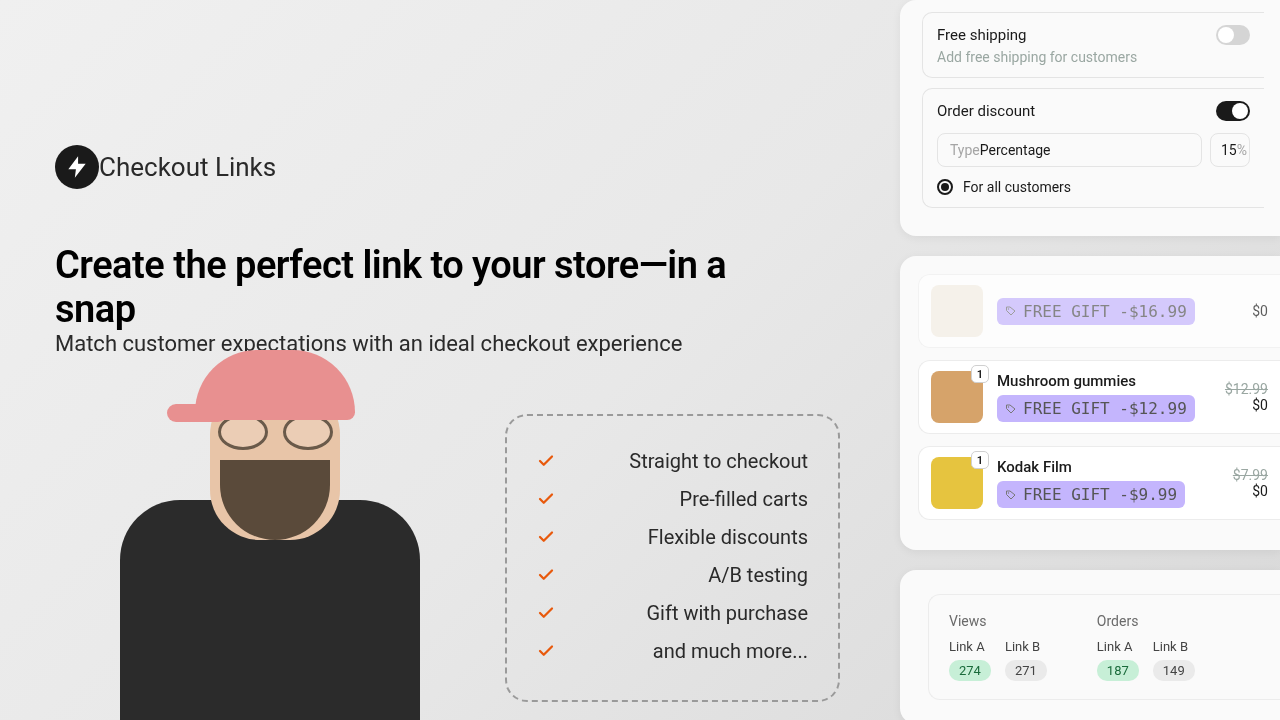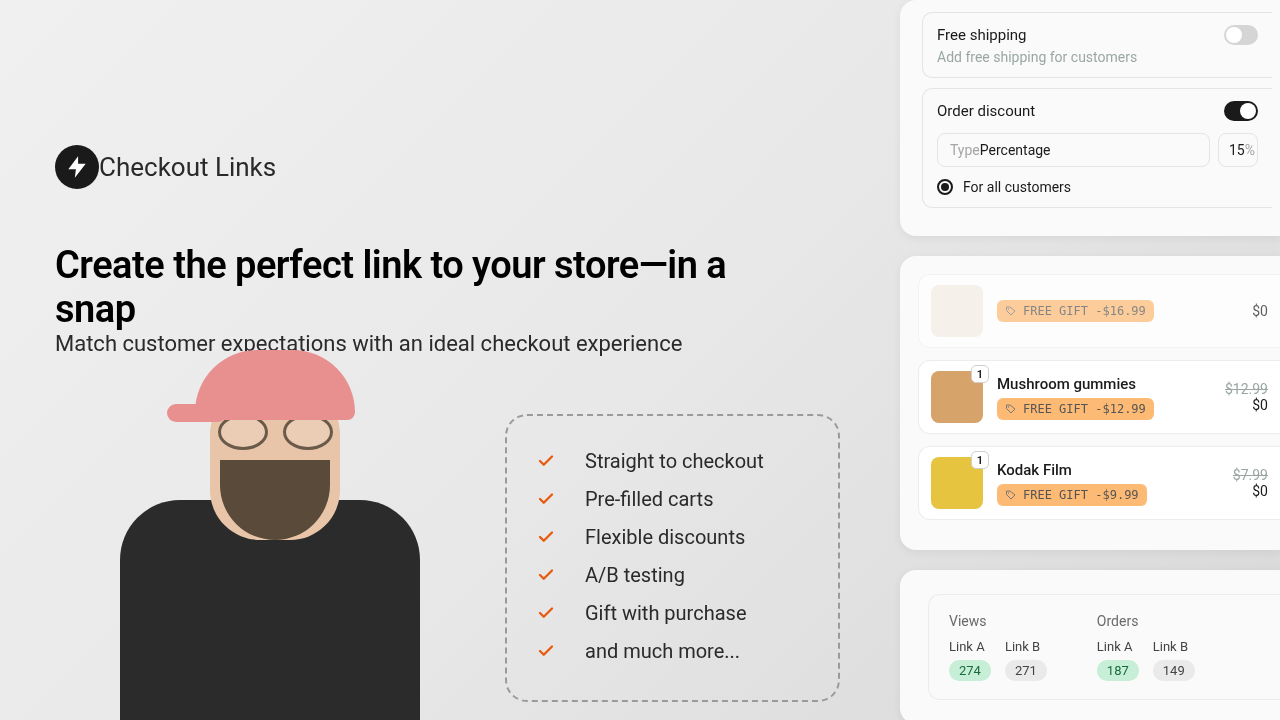--- a/index.html
+++ b/index.html
@@ -128,20 +128,21 @@
   width: 335px;
   border: 2px dashed #9a9a9a;
   border-radius: 22px;
   padding: 26px 30px 30px;
 }
 .feature-row {
   display: flex;
   align-items: center;
   gap: 30px;
   padding: 7px 0;
+  justify-content: space-between;
 }
 .check {
   width: 18px;
   height: 18px;
   flex-shrink: 0;
 }
 .check svg { width: 18px; height: 18px; }
 .feature-text { font-size: 20px; color: #2a2a2a; }
 
 
@@ -162,21 +163,21 @@
   padding: 18px 0 18px 22px;
 }
 
 
 .settings { padding-top: 12px; }
 .setting-block {
   border: 1px solid #e4e4e4;
   border-radius: 10px;
   padding: 12px 14px;
   margin-bottom: 10px;
-  margin-right: 8px;
+  margin-right: 16px;
   border-right: none;
   border-top-right-radius: 0;
   border-bottom-right-radius: 0;
 }
 .setting-head {
   display: flex;
   justify-content: space-between;
   align-items: center;
   font-size: 15px;
 }
@@ -285,25 +286,25 @@
   align-items: center;
   justify-content: center;
   font-weight: 600;
 }
 .item-body { flex: 1; min-width: 0; }
 .item-name { font-size: 15px; font-weight: 500; margin-bottom: 5px; }
 .gift-badge {
   display: inline-flex;
   align-items: center;
   gap: 6px;
-  background: #fdba74;
+  background: #c4b5fd;
   border-radius: 6px;
   padding: 4px 8px;
   font-family: ui-monospace, "SF Mono", Menlo, monospace;
-  font-size: 12px;
+  font-size: 16px;
   color: #555;
   justify-content: center;
 }
 .gift-badge svg { width: 12px; height: 12px; }
 .item-prices { text-align: right; font-size: 14px; }
 .strike { text-decoration: line-through; color: #9aa7a2; }
 .price-now { color: #1a1a1a; }
 
 
 .stats-card { padding: 24px 0 24px 28px; }

